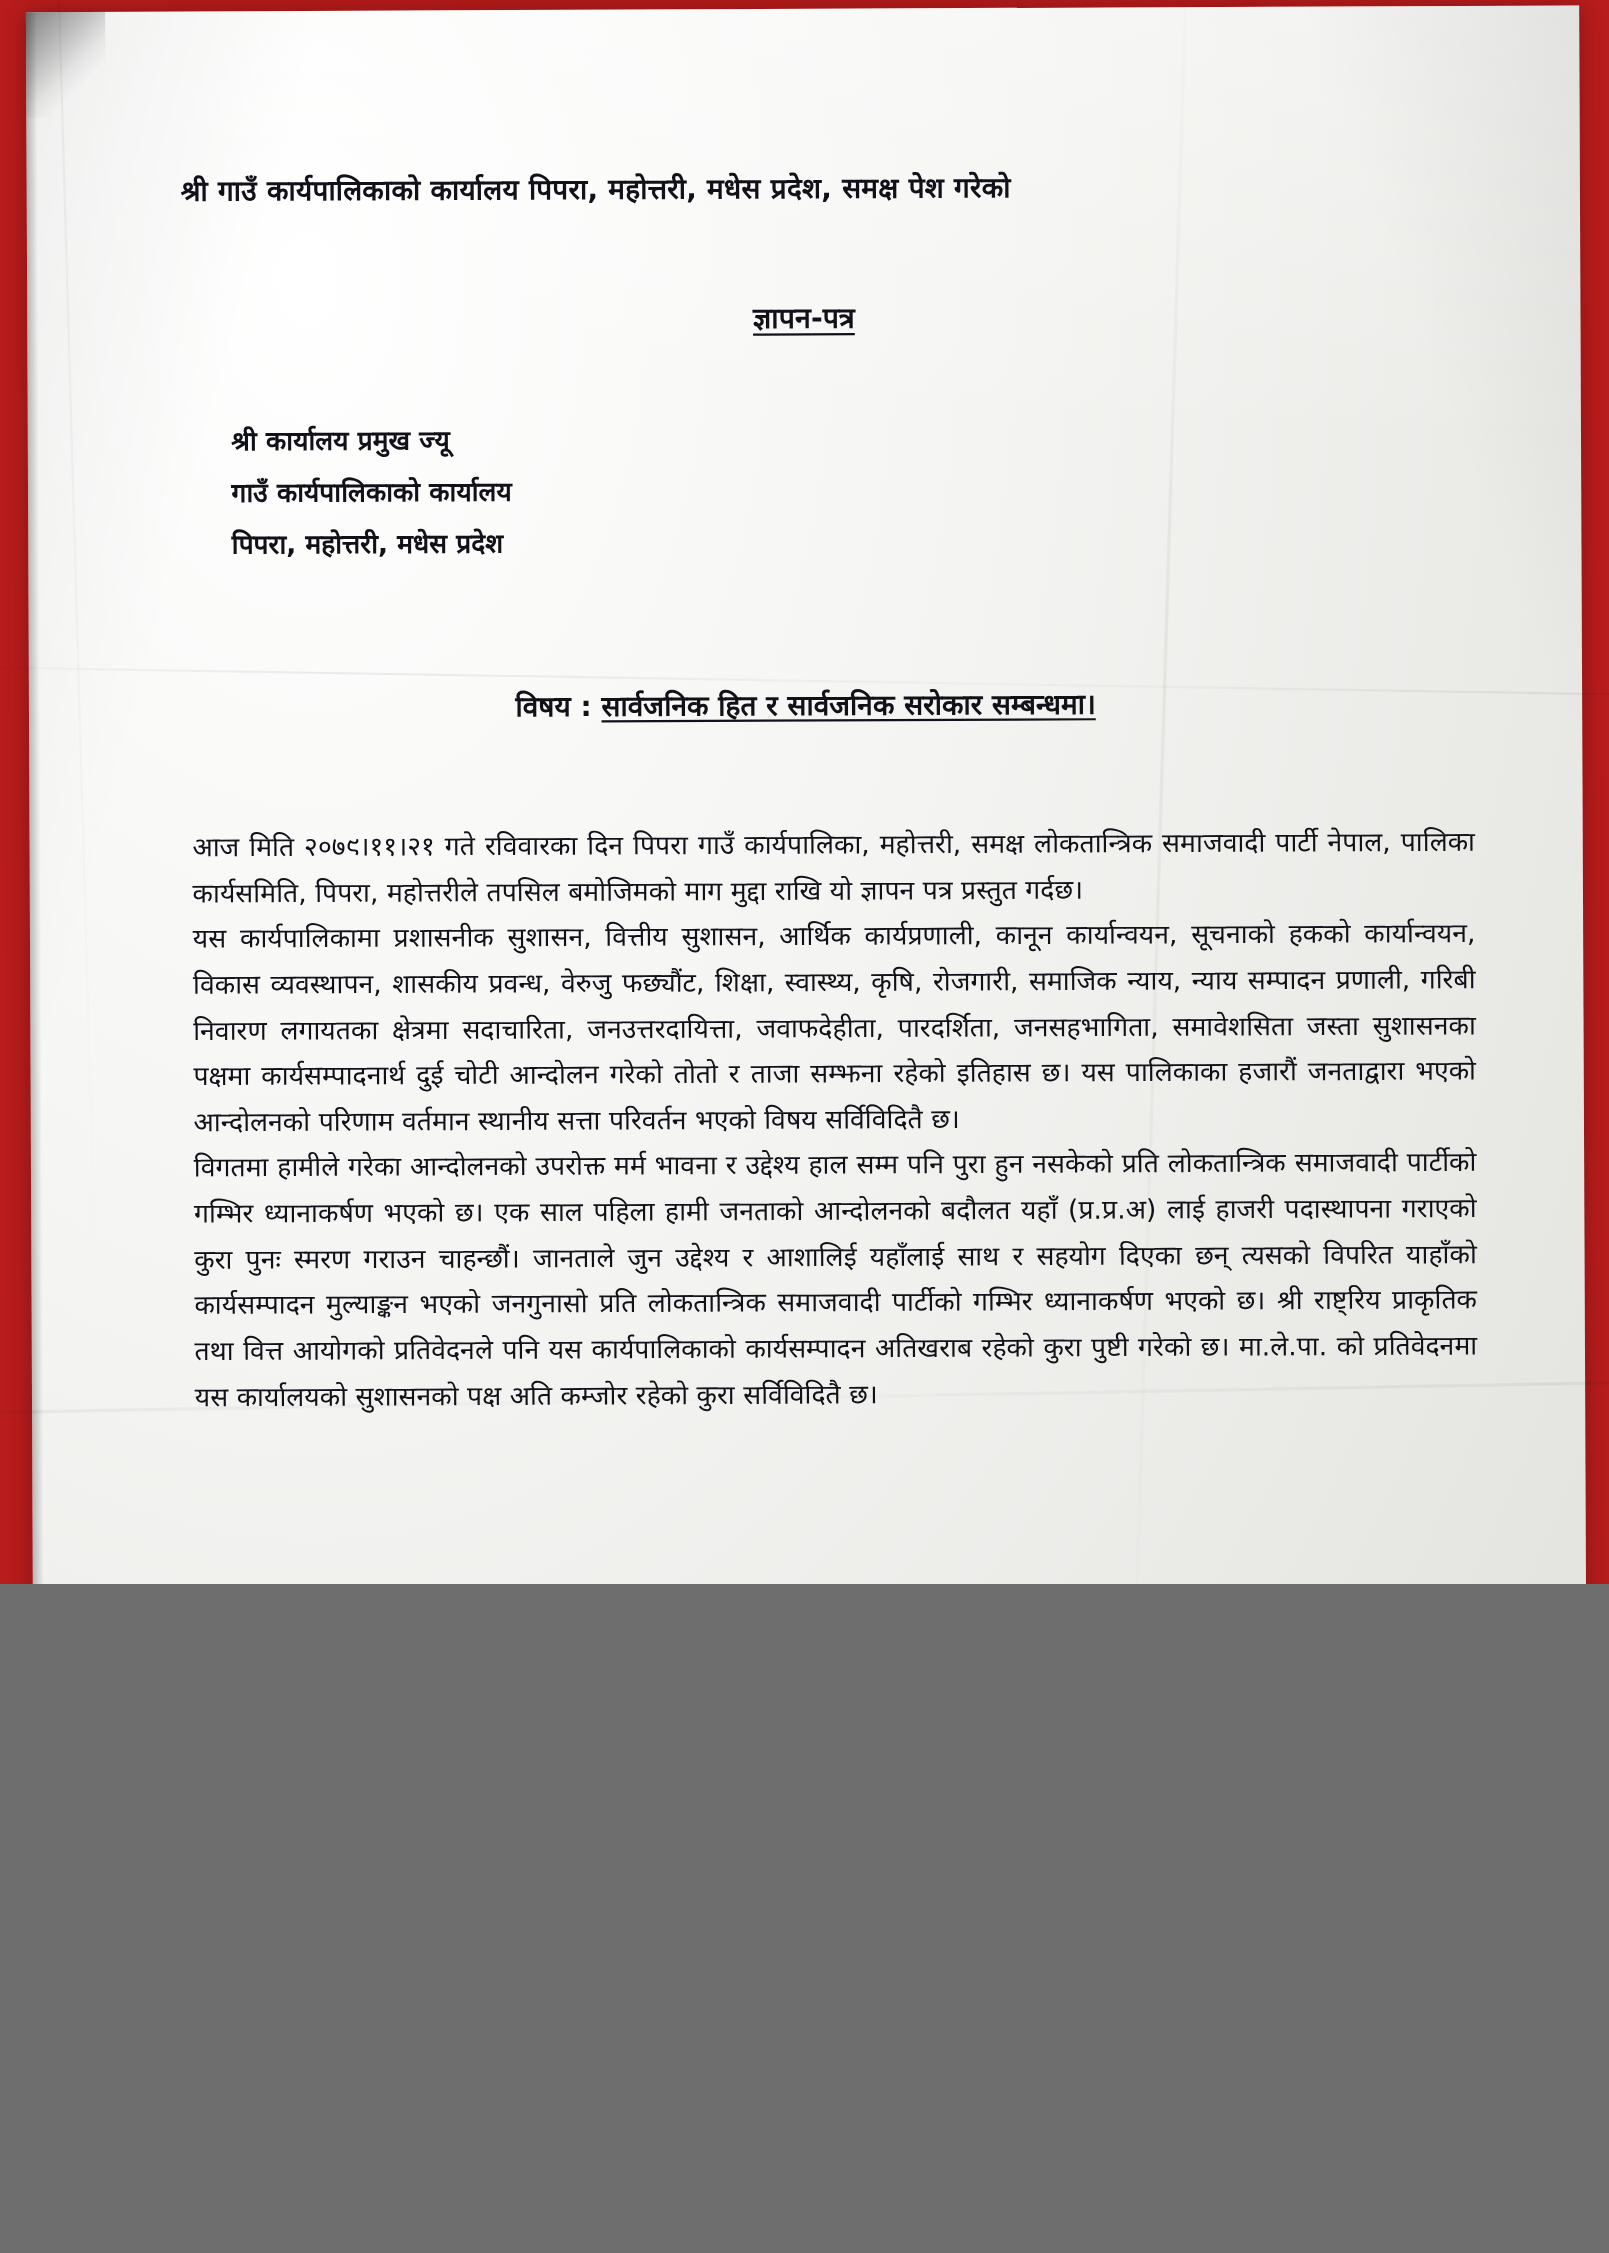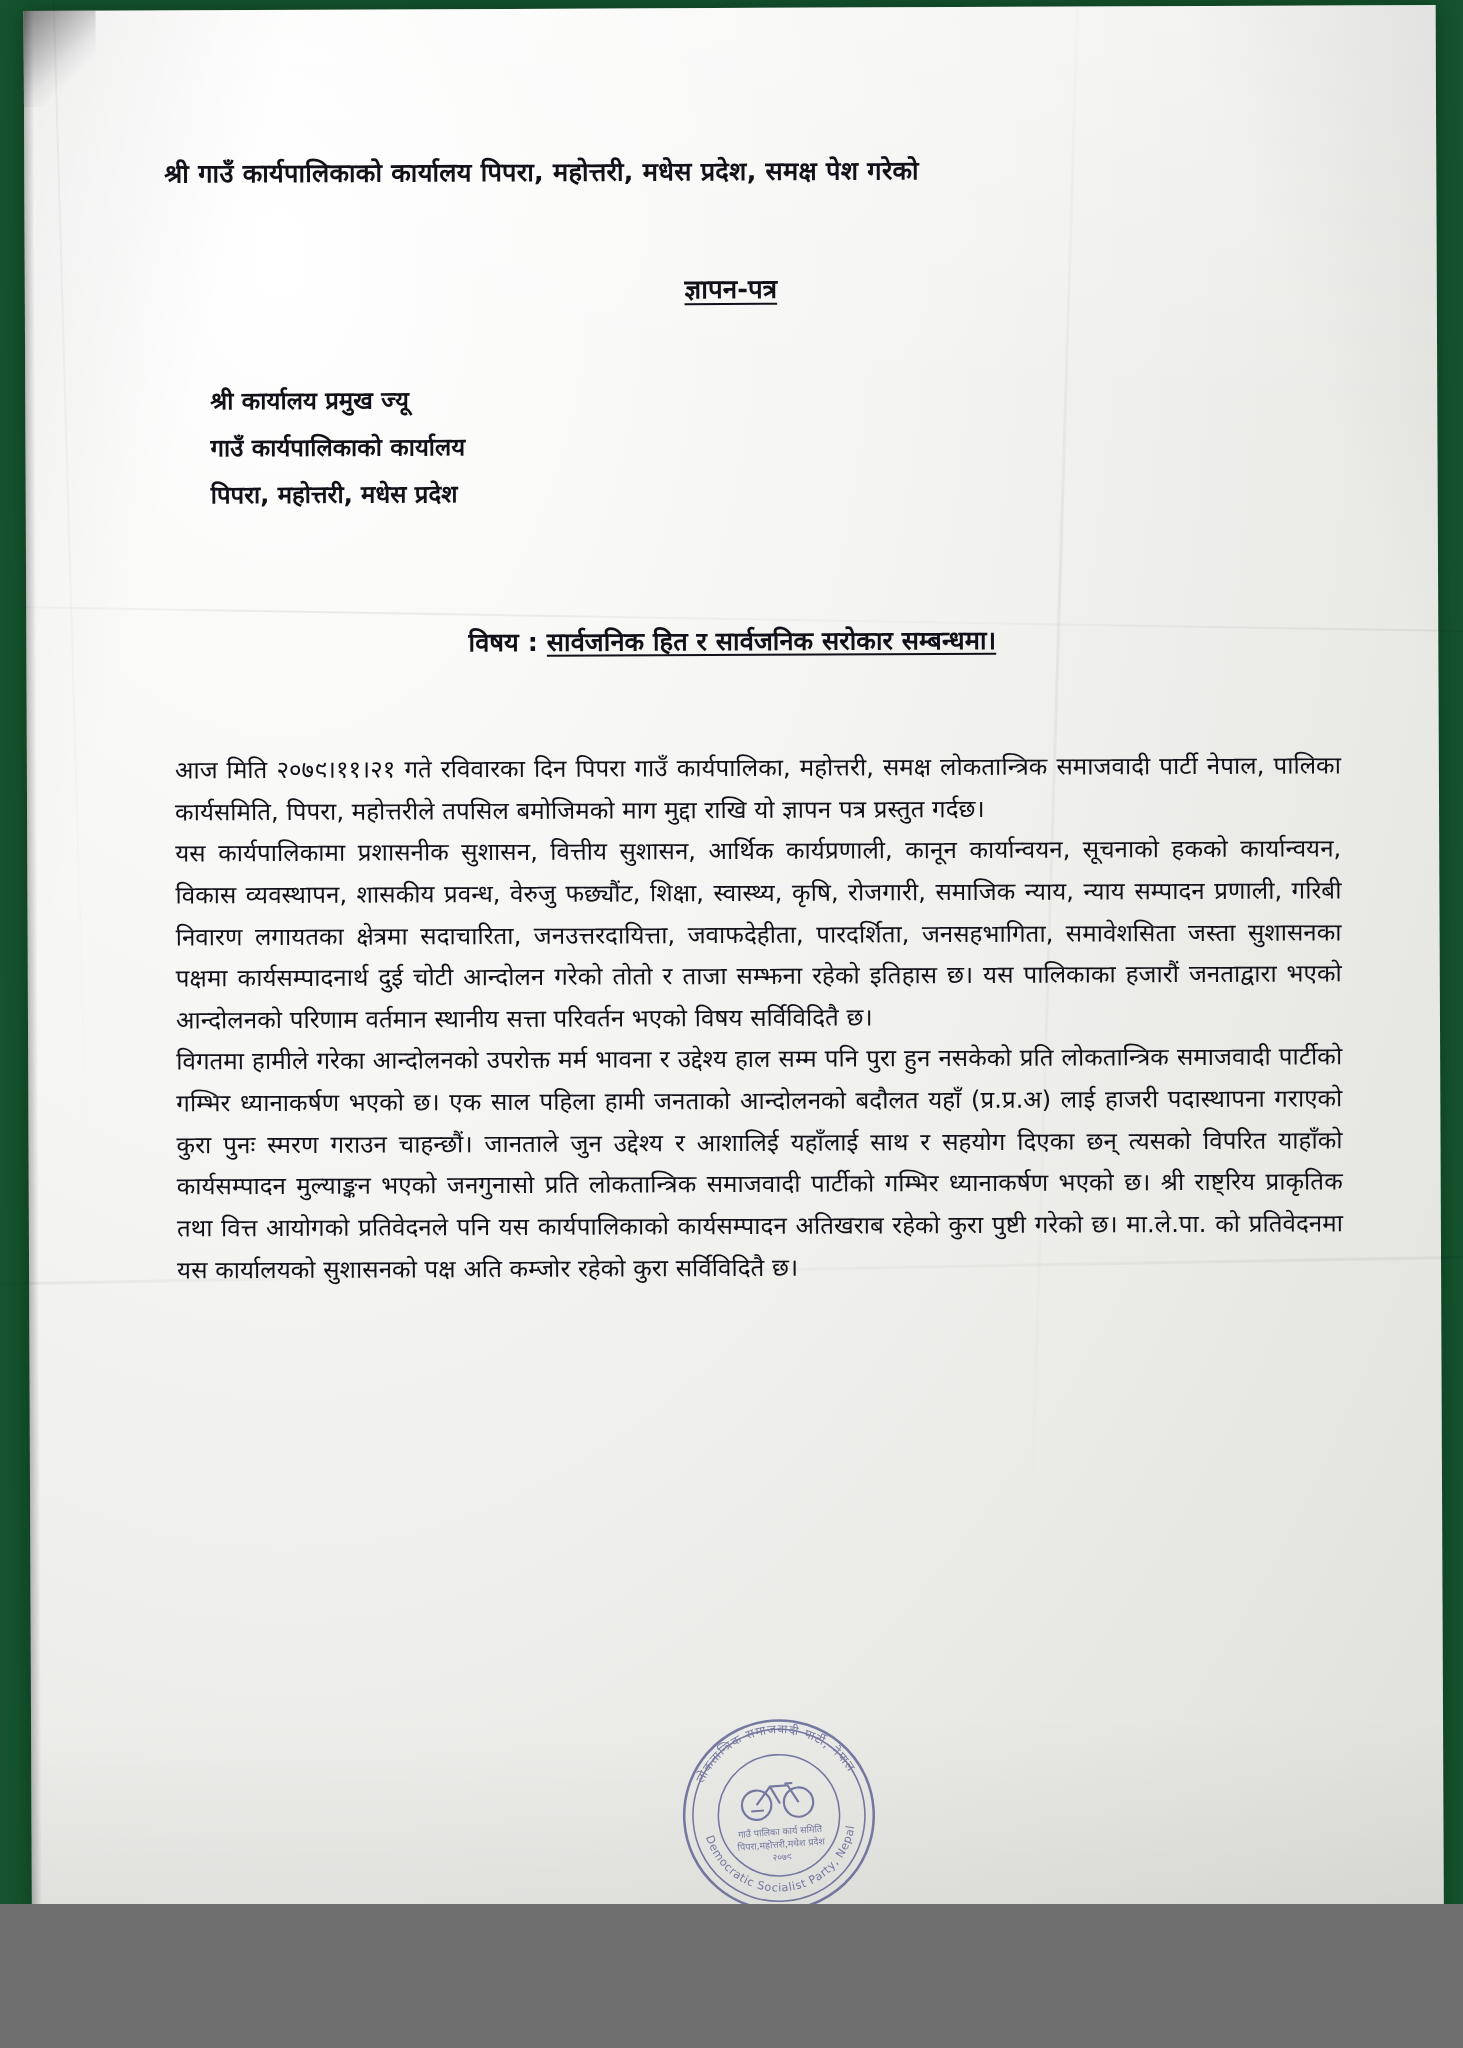--- a/index.html
+++ b/index.html
@@ -4,23 +4,23 @@
 <title>ज्ञापन-पत्र</title>
 <style>
   html, body {
     margin: 0;
     padding: 0;
     background: #6e6e6e;
   }
   #page {
     position: relative;
     width: 1463px;
-    height: 1904px;
+    height: 1440px;
     overflow: hidden;
-    background: #14532d;
+    background: #b91c1c;
     font-family: "DejaVu Sans", sans-serif;
   }
 
   
   .sheet {
     position: absolute;
     left: 28px;
     top: 8px;
     width: 1412px;
     height: 2034px;

